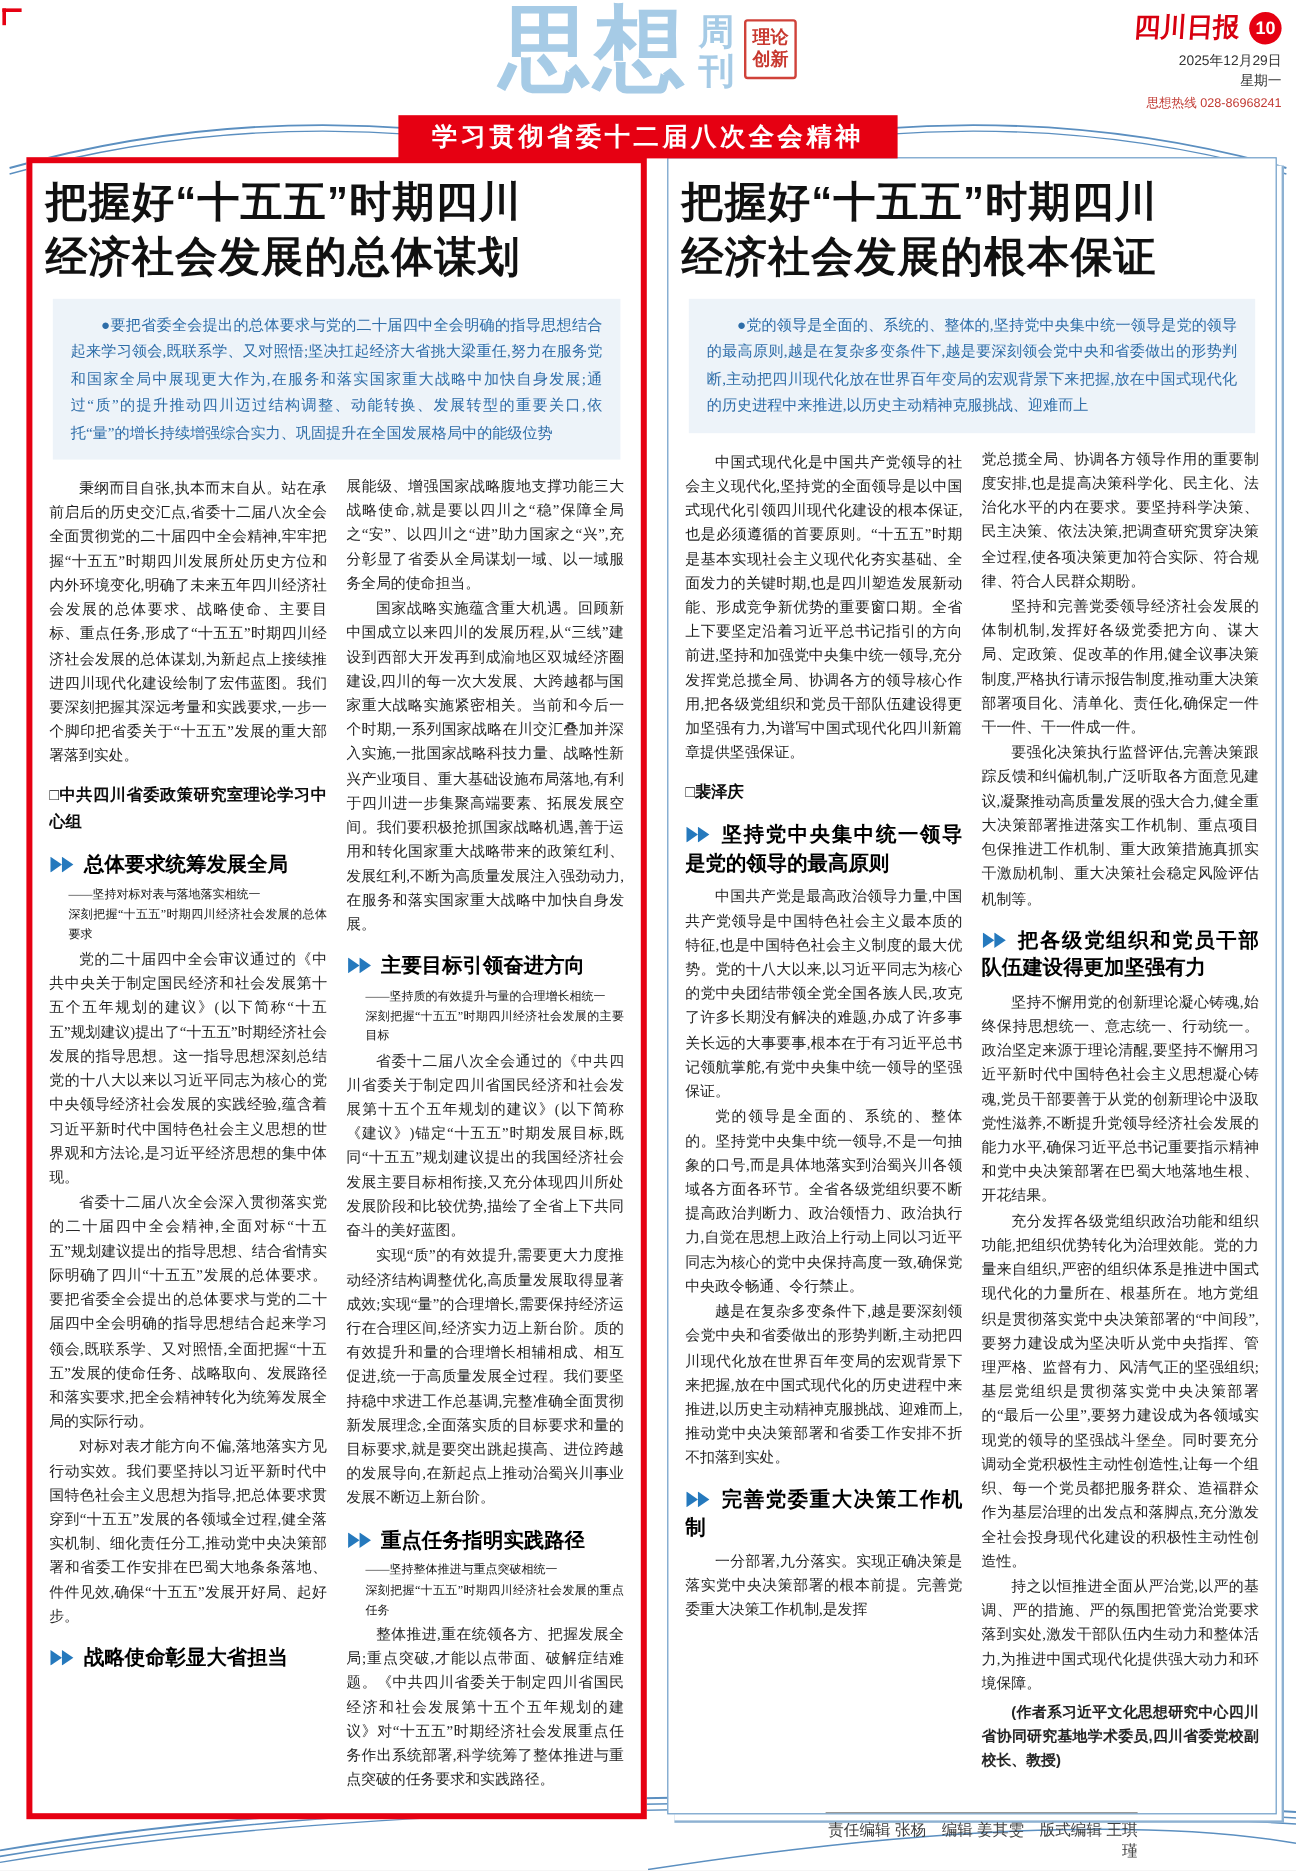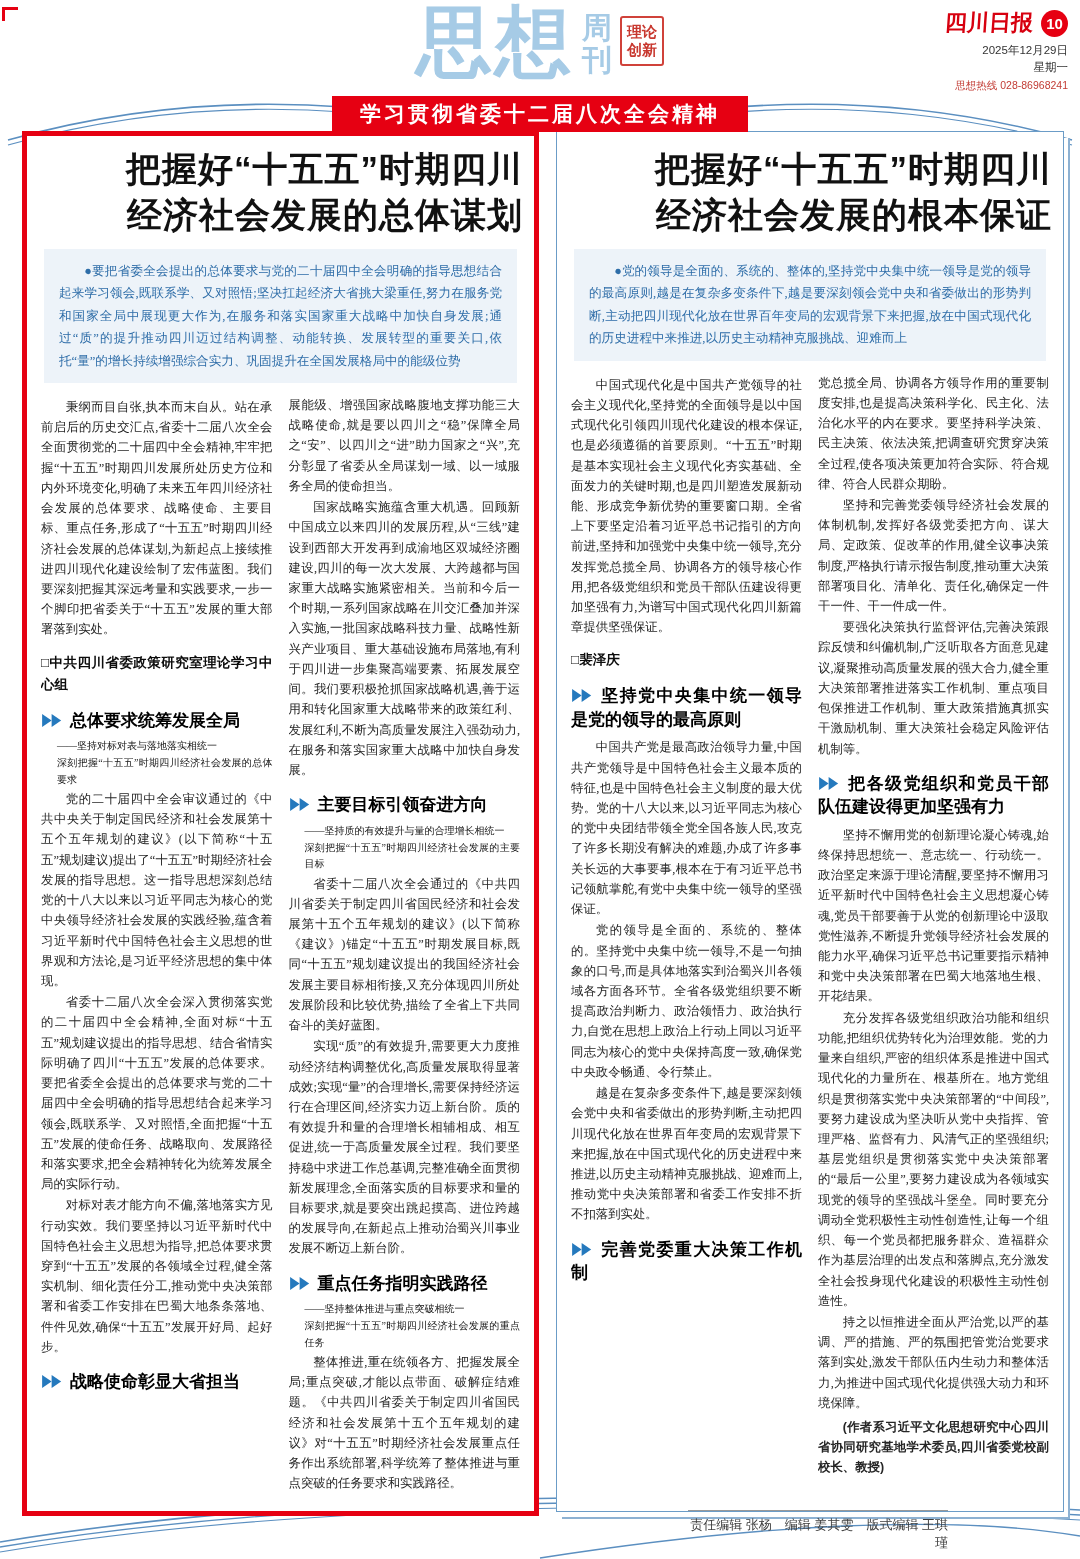--- a/index.html
+++ b/index.html
@@ -33,21 +33,21 @@
   
   .banner{position:absolute;top:96px;left:50%;transform:translateX(-50%);z-index:3;
           background:#e60012;color:#fff;font-family:"Liberation Sans",sans-serif;font-weight:bold;
           font-size:21px;letter-spacing:3px;padding:4px 28px;white-space:nowrap;}
 
   
   .article{position:absolute;top:131px;box-sizing:border-box;display:flex;flex-direction:column;z-index:1;background:#fff;}
   .article-left{left:22px;width:517px;height:1385px;border:5px solid #e60012;padding:6px 11px 10px;}
   .article-right{left:556px;width:508px;height:1381px;border:1px solid #6b9cc7;padding:10px 11px 10px;
                  box-shadow:5px 6px 0 -1px #ffffff,6px 7px 0 0 #8db1d2;}
-  .a-title{margin:4px 0 10px;text-align:right;font-family:"Liberation Sans",sans-serif;
+  .a-title{margin:4px 0 10px;text-align:left;font-family:"Liberation Sans",sans-serif;
            font-size:35px;line-height:1.3;font-weight:bold;color:#111;letter-spacing:1px;}
   .lead{margin:2px 6px 12px;background:#edf3f9;color:#2e6da8;font-size:12.6px;line-height:1.78;
         text-align:justify;padding:11px 15px;text-indent:2em;}
   .cols{flex:1;display:flex;gap:16px;padding:0 3px;overflow:hidden;}
   .col{flex:1;min-width:0;font-size:12.4px;line-height:1.63;text-align:justify;color:#262626;overflow:hidden;}
 
   .intro{margin:2px 0 6px;text-indent:2em;color:#1e1e1e;}
   .byline{font-family:"Liberation Sans",sans-serif;font-weight:bold;font-size:13.5px;margin:12px 0 8px;color:#0c0c0c;}
   .sec-h{font-family:"Liberation Sans",sans-serif;font-weight:bold;font-size:17px;line-height:1.38;
          margin:13px 0 6px;color:#000;}
@@ -161,20 +161,21 @@
                 <path d="M1 0 L12 7.5 L1 15 Z" fill="#2579bd"></path>
                 <path d="M12 0 L23 7.5 L12 15 Z" fill="#2579bd"></path>
               </svg></span><span class="sec-h-text">坚持党中央集中统一领导是党的领导的最高原则</span></div>
           <p class="body-p">中国共产党是最高政治领导力量,中国共产党领导是中国特色社会主义最本质的特征,也是中国特色社会主义制度的最大优势。党的十八大以来,以习近平同志为核心的党中央团结带领全党全国各族人民,攻克了许多长期没有解决的难题,办成了许多事关长远的大事要事,根本在于有习近平总书记领航掌舵,有党中央集中统一领导的坚强保证。</p>
           <p class="body-p">党的领导是全面的、系统的、整体的。坚持党中央集中统一领导,不是一句抽象的口号,而是具体地落实到治蜀兴川各领域各方面各环节。全省各级党组织要不断提高政治判断力、政治领悟力、政治执行力,自觉在思想上政治上行动上同以习近平同志为核心的党中央保持高度一致,确保党中央政令畅通、令行禁止。</p>
           <p class="body-p">越是在复杂多变条件下,越是要深刻领会党中央和省委做出的形势判断,主动把四川现代化放在世界百年变局的宏观背景下来把握,放在中国式现代化的历史进程中来推进,以历史主动精神克服挑战、迎难而上,推动党中央决策部署和省委工作安排不折不扣落到实处。</p>
           <div class="sec-h"><span class="arrows"><svg class="arrow-svg" viewBox="0 0 26 15" width="23" height="13">
                 <path d="M1 0 L12 7.5 L1 15 Z" fill="#2579bd"></path>
                 <path d="M12 0 L23 7.5 L12 15 Z" fill="#2579bd"></path>
               </svg></span><span class="sec-h-text">完善党委重大决策工作机制</span></div>
+          <p class="body-p">一分部署,九分落实。实现正确决策是落实党中央决策部署的根本前提。完善党委重大决策工作机制,是发挥</p>
         </div>
       <div class="col">
           <p class="body-p cont">党总揽全局、协调各方领导作用的重要制度安排,也是提高决策科学化、民主化、法治化水平的内在要求。要坚持科学决策、民主决策、依法决策,把调查研究贯穿决策全过程,使各项决策更加符合实际、符合规律、符合人民群众期盼。</p>
           <p class="body-p">坚持和完善党委领导经济社会发展的体制机制,发挥好各级党委把方向、谋大局、定政策、促改革的作用,健全议事决策制度,严格执行请示报告制度,推动重大决策部署项目化、清单化、责任化,确保定一件干一件、干一件成一件。</p>
           <p class="body-p">要强化决策执行监督评估,完善决策跟踪反馈和纠偏机制,广泛听取各方面意见建议,凝聚推动高质量发展的强大合力,健全重大决策部署推进落实工作机制、重点项目包保推进工作机制、重大政策措施真抓实干激励机制、重大决策社会稳定风险评估机制等。</p>
           <div class="sec-h"><span class="arrows"><svg class="arrow-svg" viewBox="0 0 26 15" width="23" height="13">
                 <path d="M1 0 L12 7.5 L1 15 Z" fill="#2579bd"></path>
                 <path d="M12 0 L23 7.5 L12 15 Z" fill="#2579bd"></path>
               </svg></span><span class="sec-h-text">把各级党组织和党员干部队伍建设得更加坚强有力</span></div>
           <p class="body-p">坚持不懈用党的创新理论凝心铸魂,始终保持思想统一、意志统一、行动统一。政治坚定来源于理论清醒,要坚持不懈用习近平新时代中国特色社会主义思想凝心铸魂,党员干部要善于从党的创新理论中汲取党性滋养,不断提升党领导经济社会发展的能力水平,确保习近平总书记重要指示精神和党中央决策部署在巴蜀大地落地生根、开花结果。</p>

